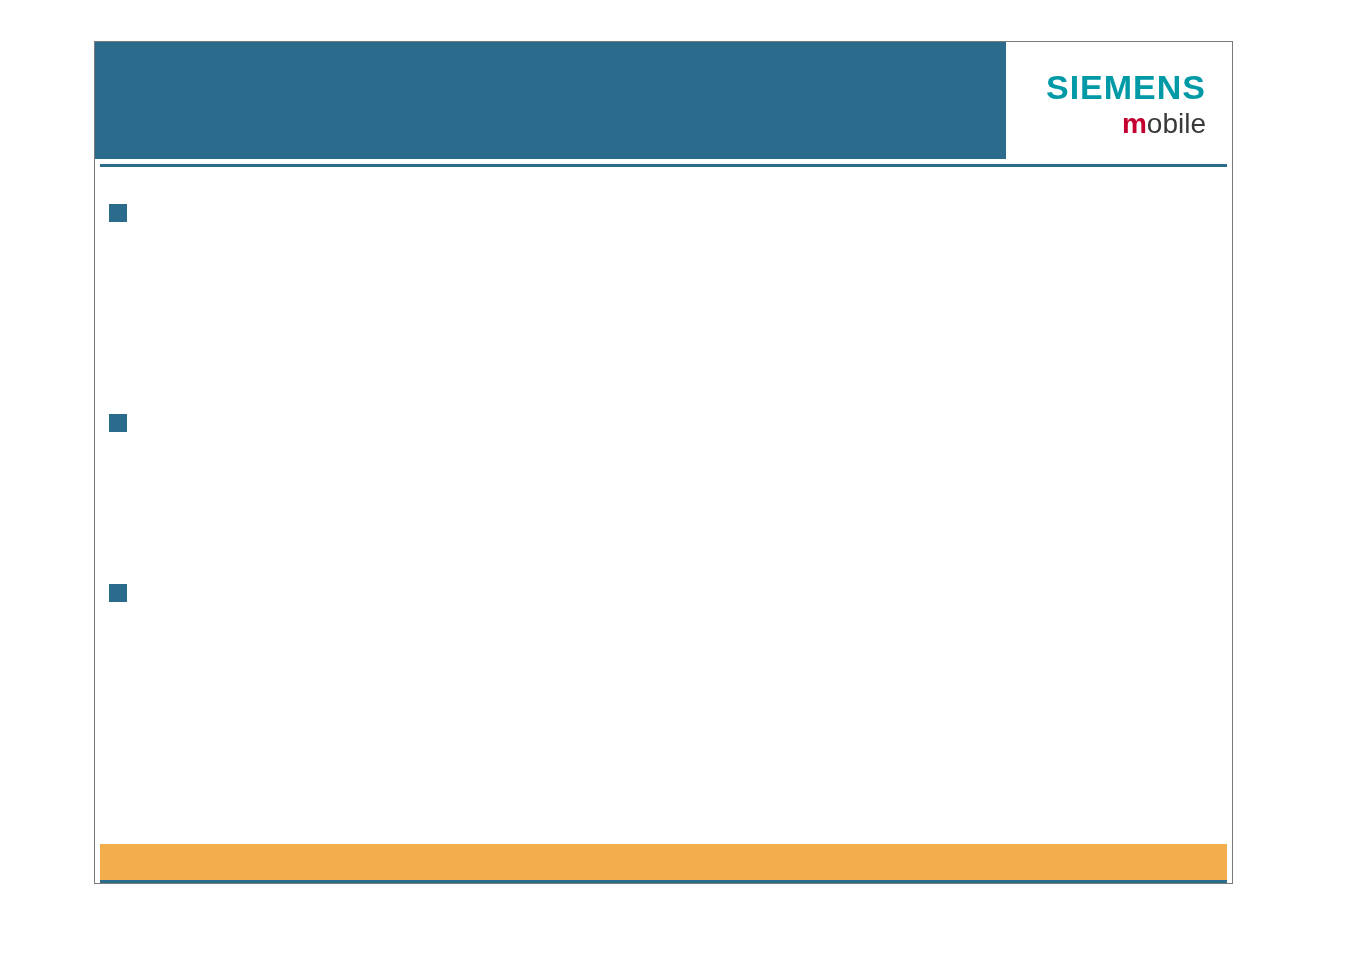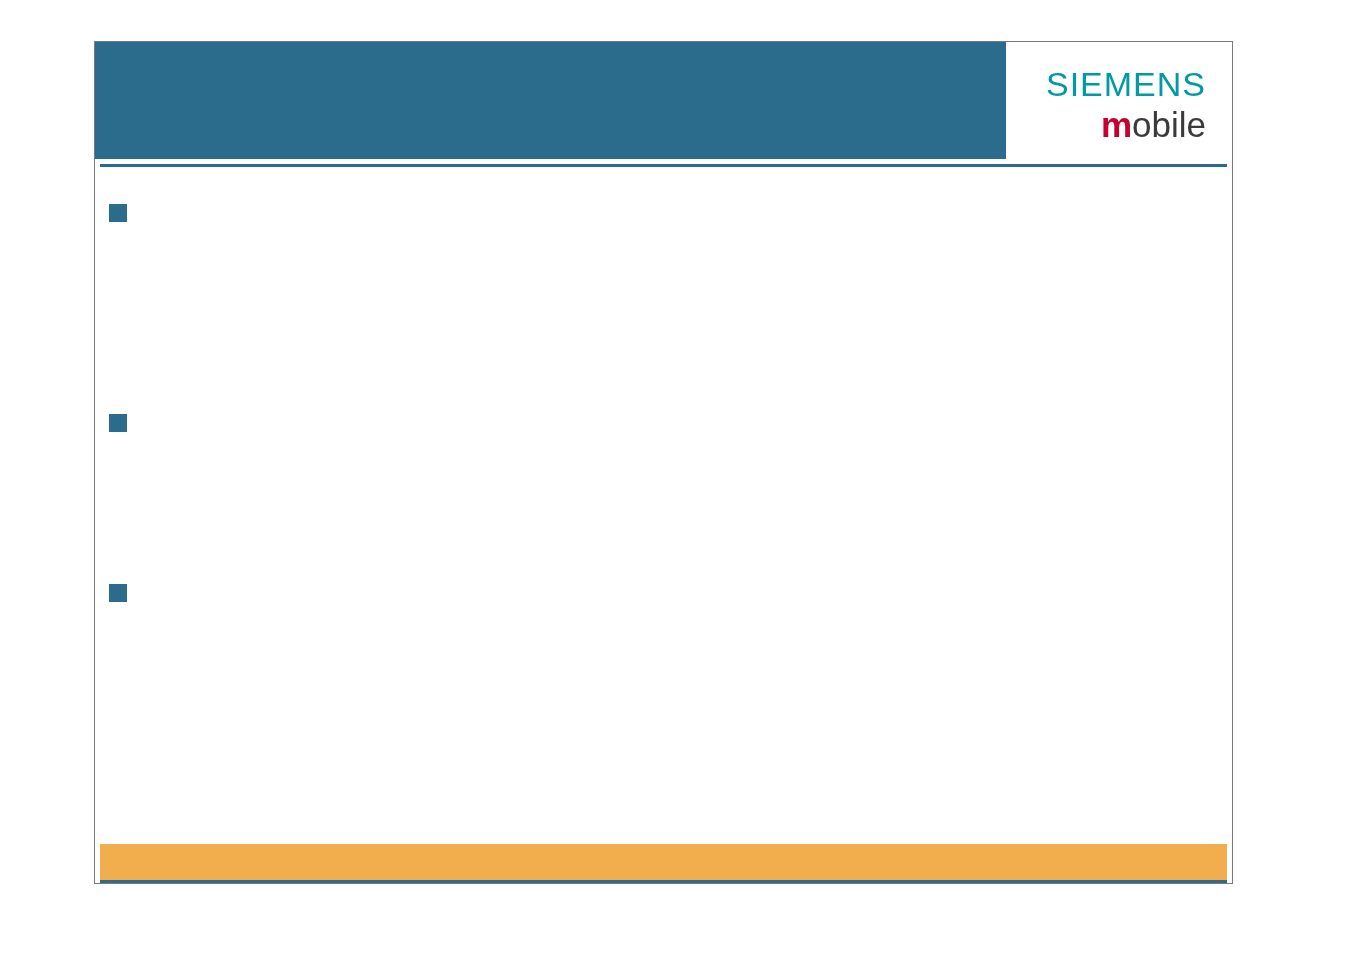--- a/index.html
+++ b/index.html
@@ -51,29 +51,29 @@
     height: 108px;
     background: #ffffff;
     box-sizing: border-box;
     display: flex;
     flex-direction: column;
     align-items: flex-end;
     justify-content: center;
     padding: 6px 18px 6px 10px;
   }
   .logo-siemens {
-    font-weight: 400;
+    font-weight: 700;
     font-size: 34px;
     letter-spacing: 1px;
     color: #009aa6;
     line-height: 1;
   }
   .logo-mobile {
     font-weight: 400;
-    font-size: 35px;
+    font-size: 28px;
     color: #3a3a3a;
     line-height: 1;
     margin-top: 6px;
   }
   .logo-mobile .m {
     color: #c3002f;
     font-weight: 700;
   }
   .content {
     position: absolute;

